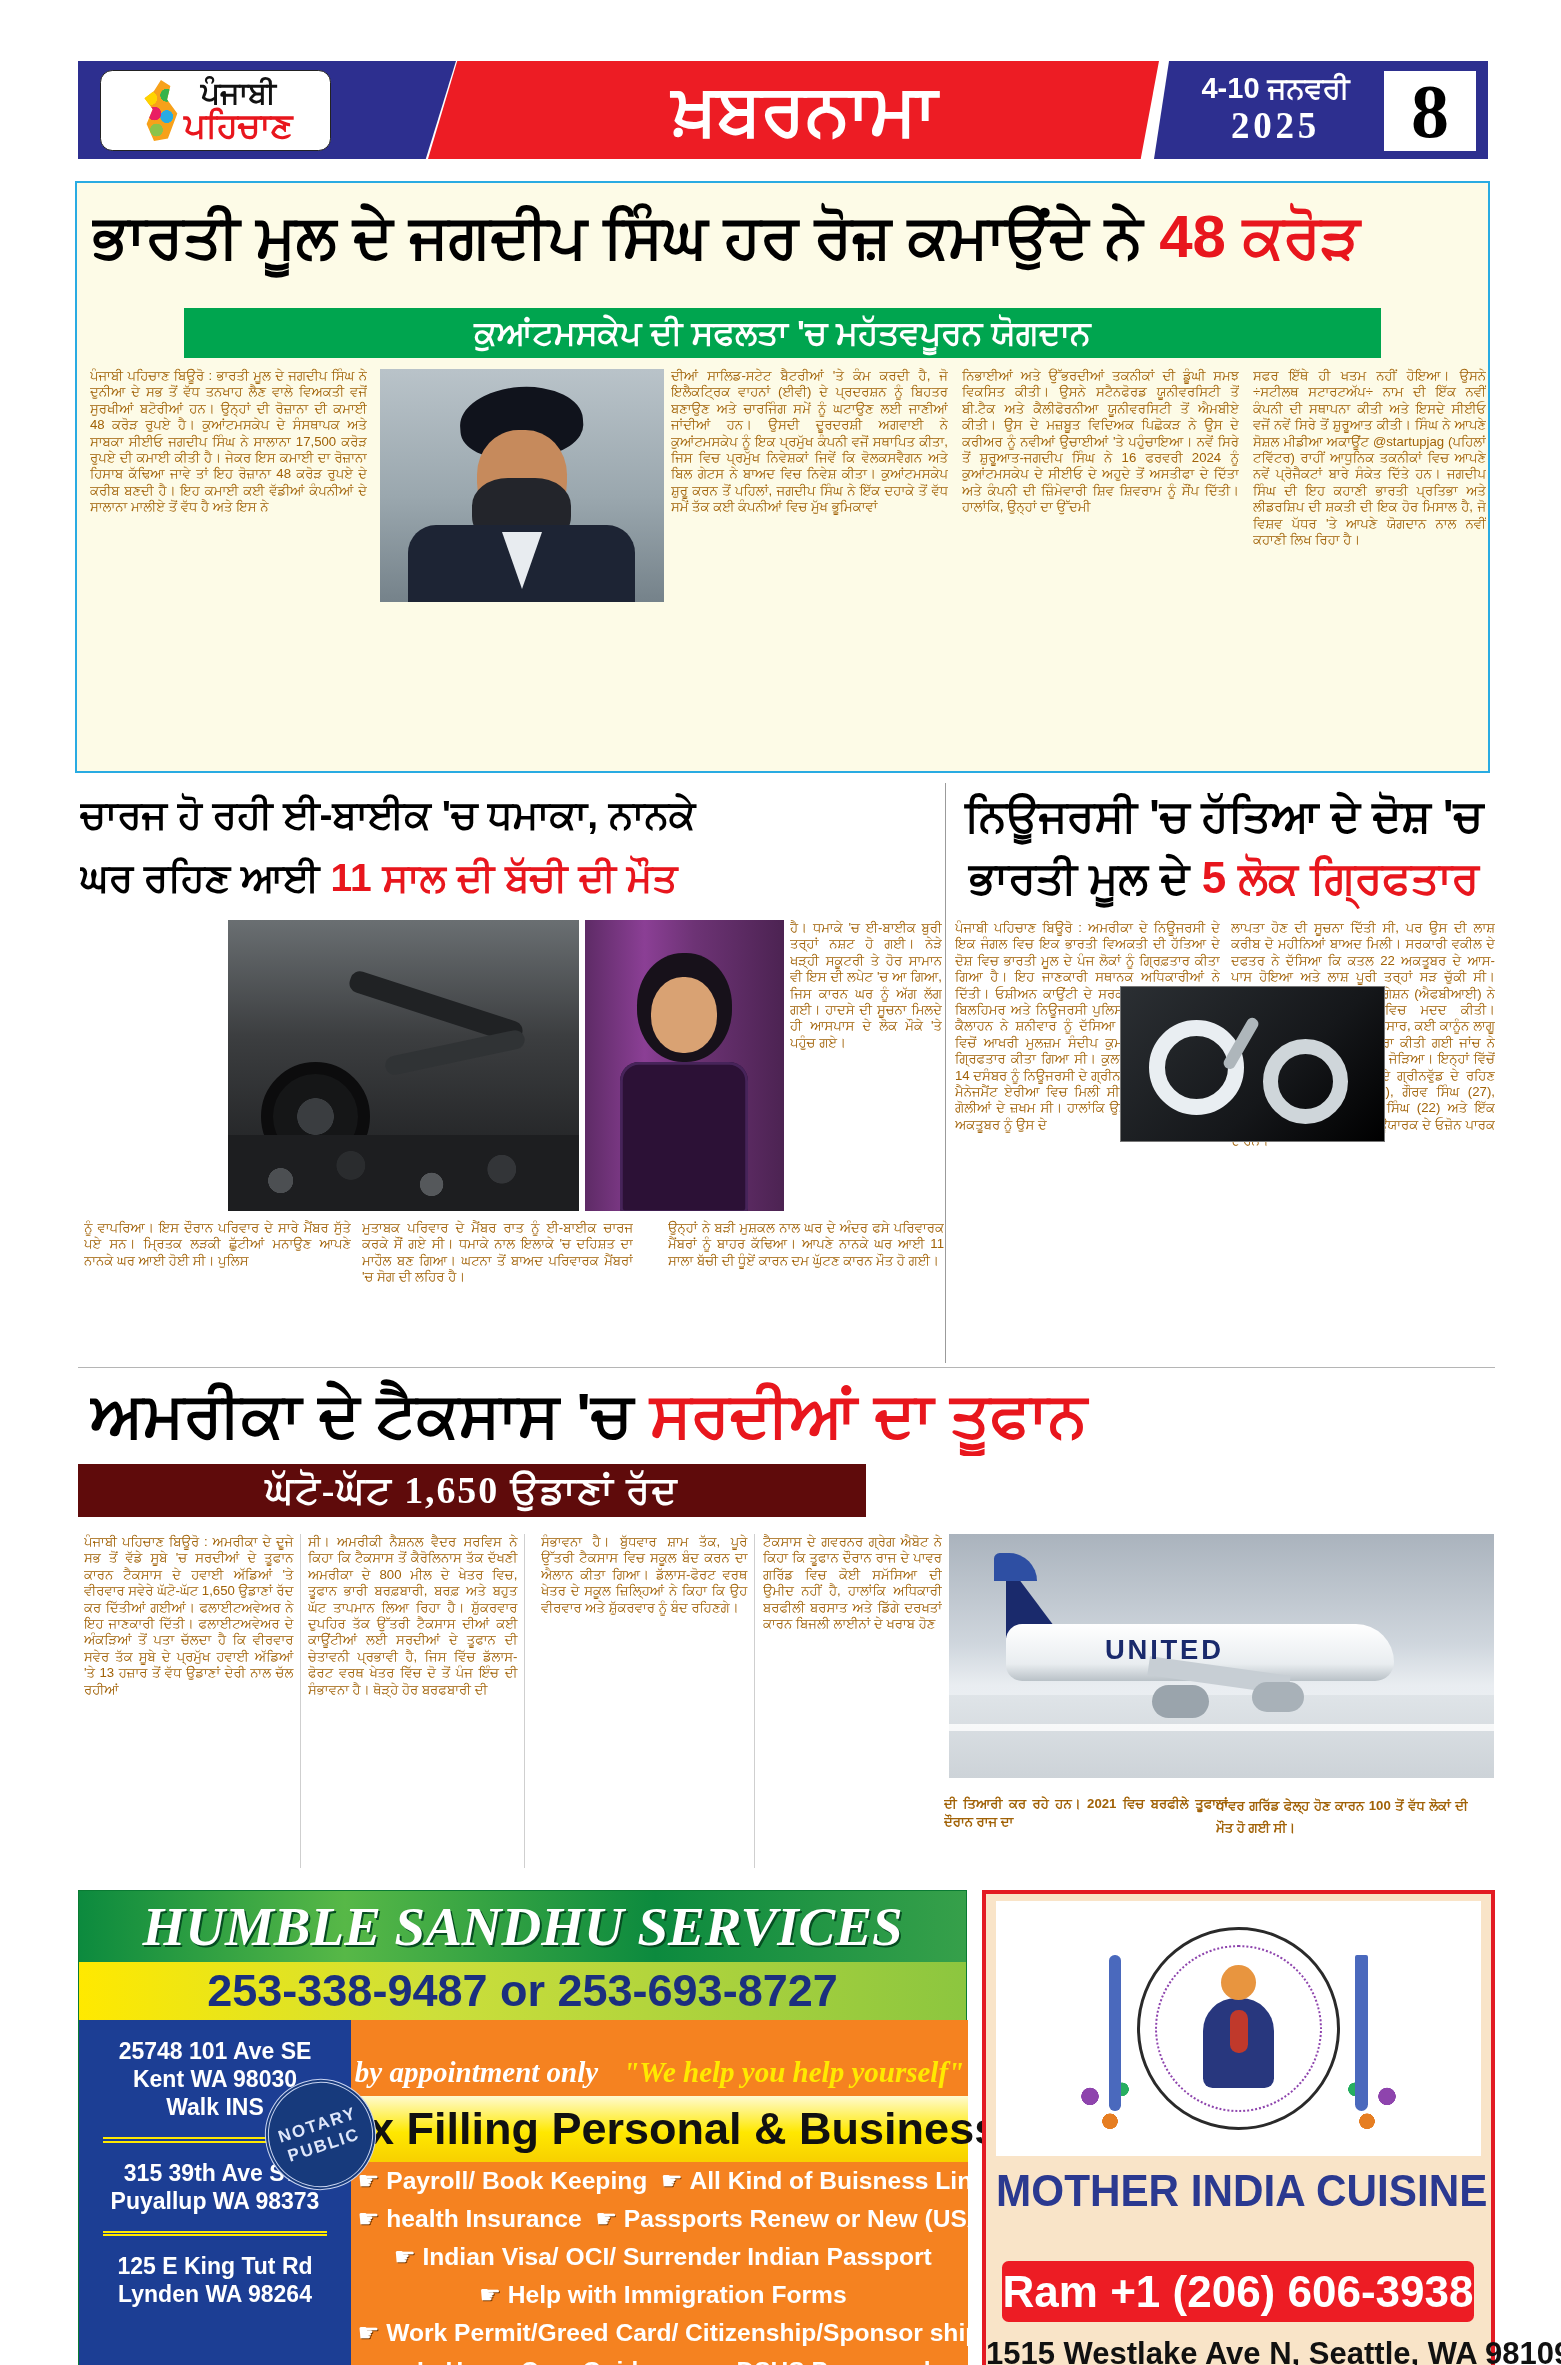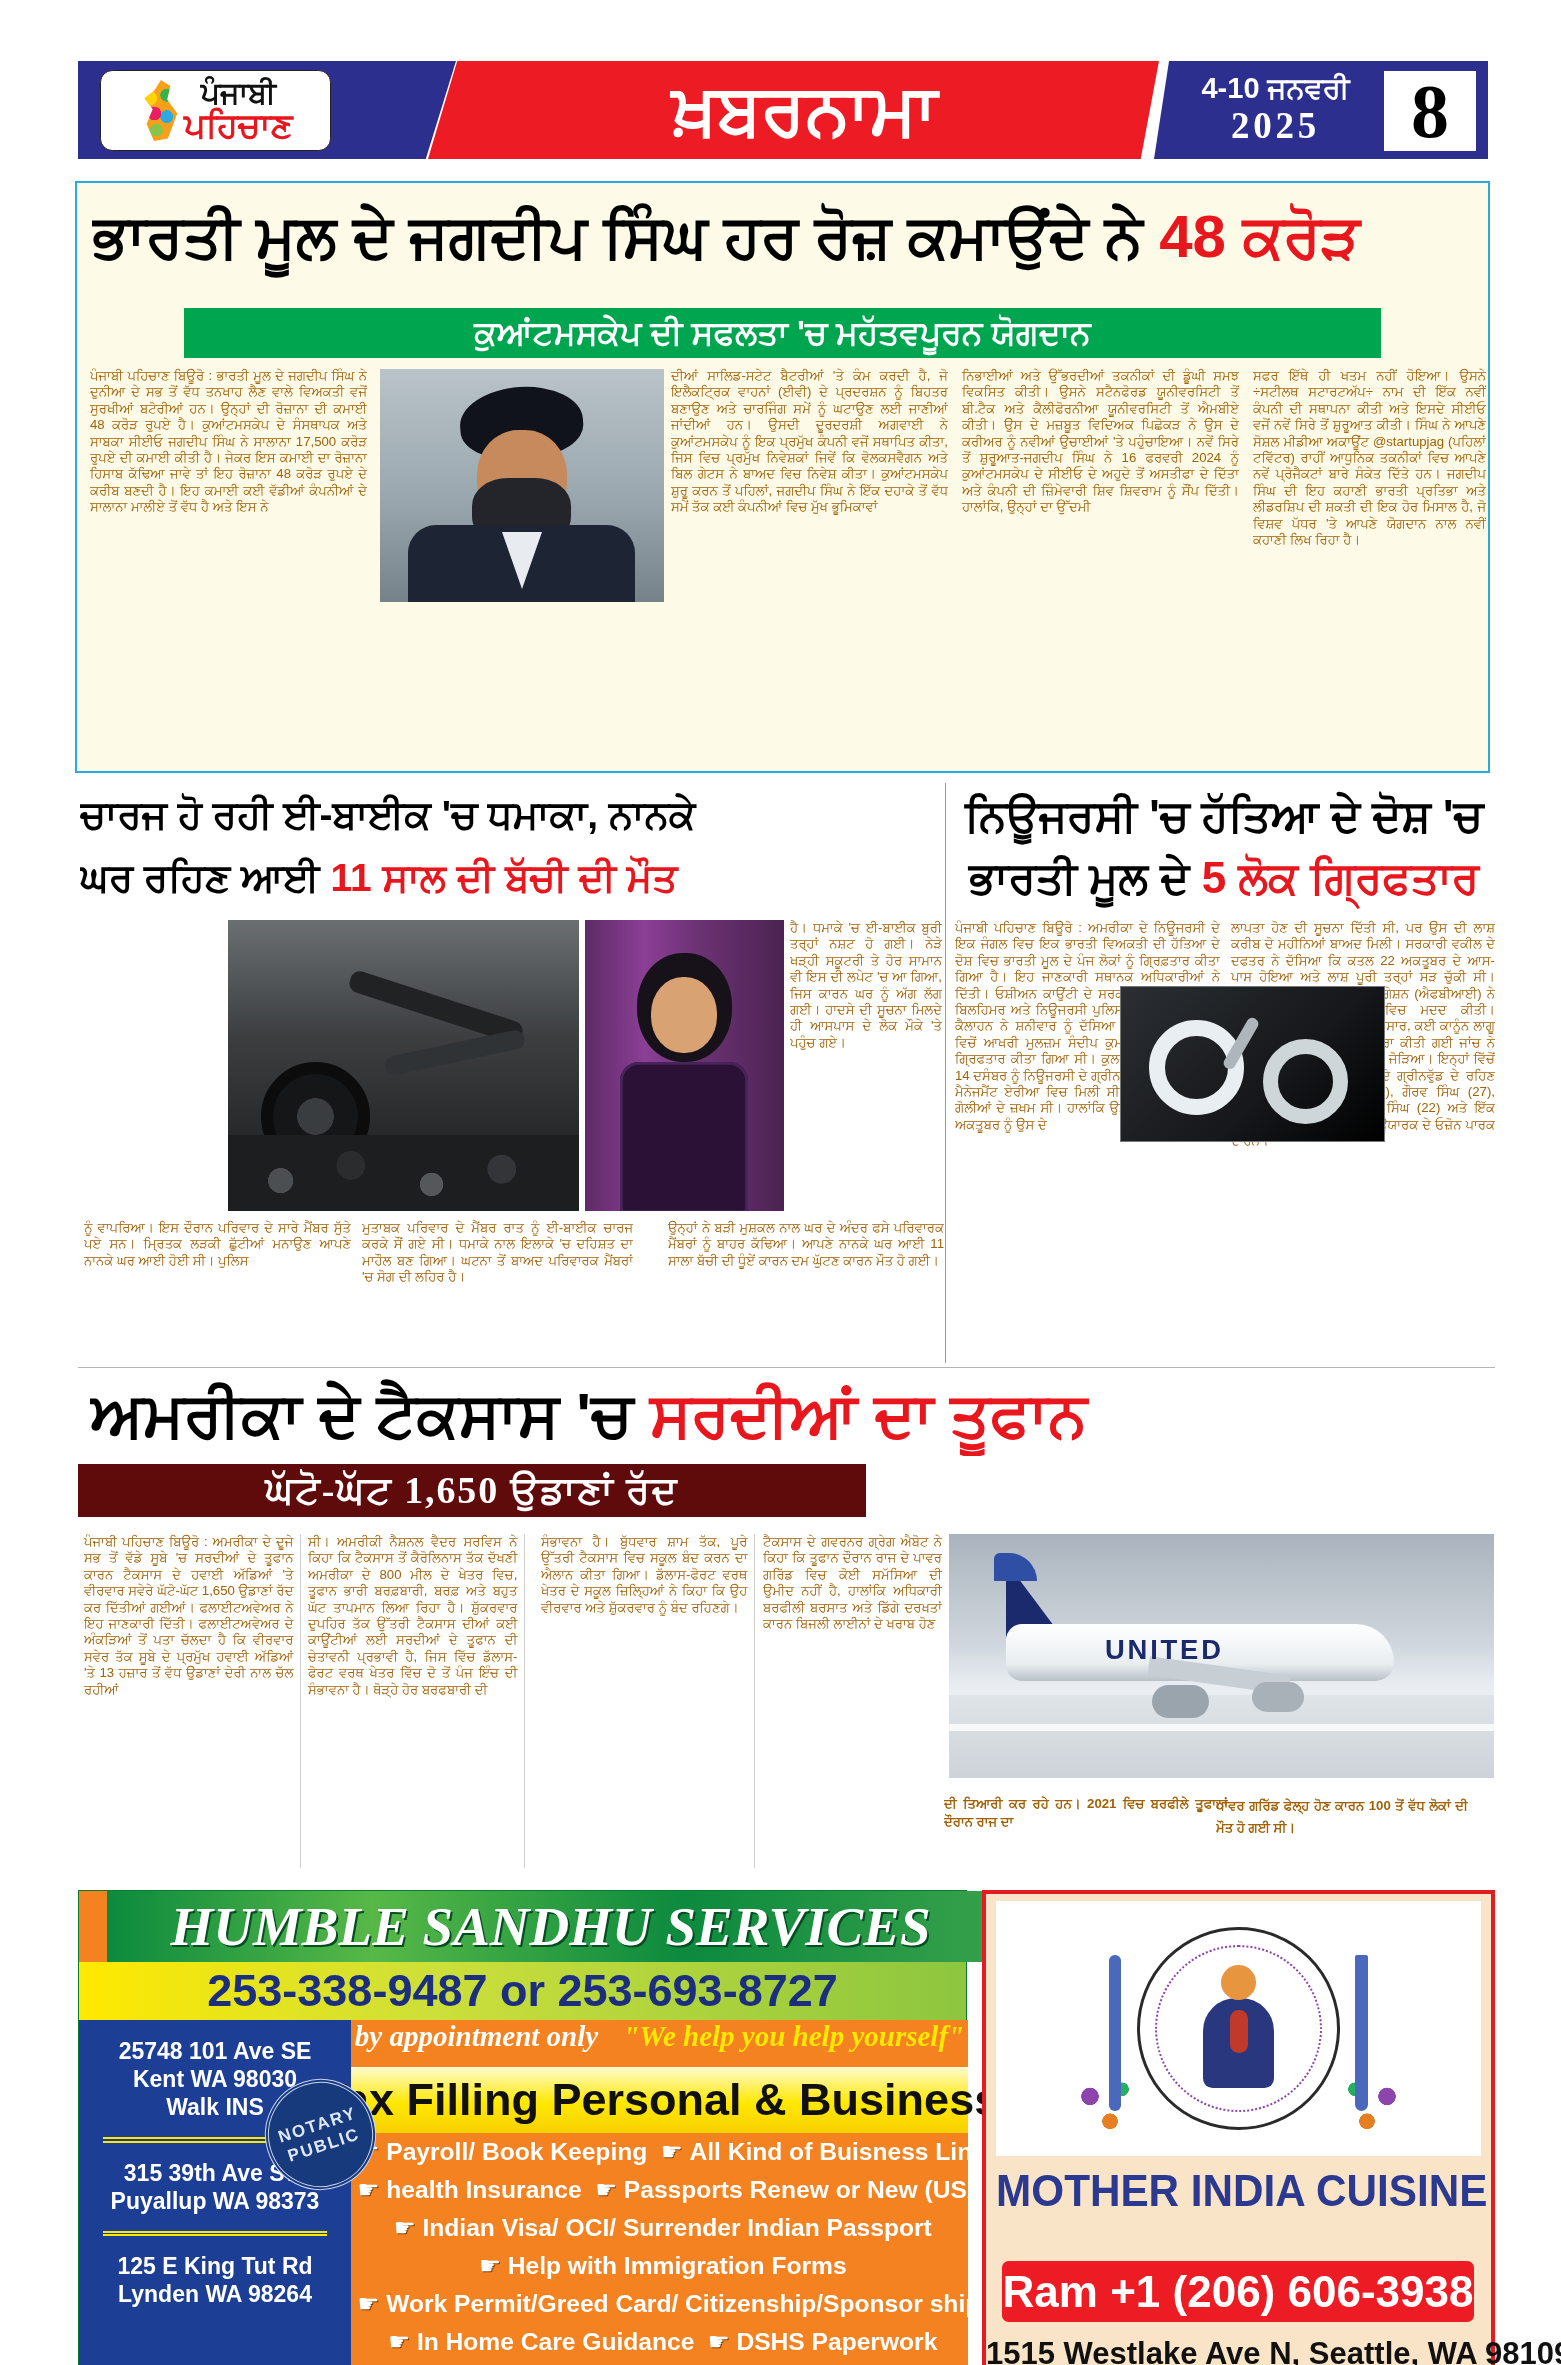--- a/index.html
+++ b/index.html
@@ -118,33 +118,33 @@
     color:#000; white-space:nowrap; overflow:hidden; line-height:78px; }
   .s4-bar { left:78px; top:1464px; width:788px; height:53px; background:#5f0b0b;
     color:#fff; font-size:38px; font-weight:bold; text-align:center; line-height:53px;
     font-family:"Liberation Serif",serif; letter-spacing:1.9px; white-space:nowrap; overflow:hidden; }
   .tcol { border-right:0.5px solid #cfcfcf; padding-right:6.6px; }
 
   
   .adL { left:78px; top:1890px; width:889px; height:515px; border:1.4px solid #0a7a33; background:#f58220; }
   .adL-band1 { position:absolute; left:0; top:0; width:100%; height:71px;
     background:linear-gradient(90deg,#0c8a3e 0%,#57b847 30%,#0c8a3e 65%,#36a04a 100%);
-    display:flex; align-items:center; justify-content:center;margin-left:28px; }
+    display:flex; align-items:center; justify-content:center; }
   .adL-band1 span { color:#fff; font-size:55px; font-weight:bold; font-style:italic;
     font-family:"Liberation Serif",serif; text-shadow:1.9px 1.9px 0 #064d22; white-space:nowrap; }
   .adL-band2 { position:absolute; left:0; top:71px; width:100%; height:58px;
     background:linear-gradient(90deg,#ffe900 0%,#cddf3a 40%,#8cc63f 100%);
     display:flex; align-items:center; justify-content:center; }
   .adL-band2 span { color:#1b2f7e; font-size:45px; font-weight:bold; white-space:nowrap; }
   .adL-blue { position:absolute; left:0; top:129px; width:272px; height:386px; background:#1c3e94;
     color:#fff; text-align:center; padding-top:17px; }
   .adL-blue .grp { font-size:23px; font-weight:bold; line-height:28px; }
   .adL-blue .sep { width:82%; margin:16px auto; border-top:2.4px solid #ffe900; border-bottom:2.4px solid #ffe900; height:5.7px; }
   .adL-orange { position:absolute; left:272px; top:129px; width:617px; height:386px; background:#f58220; }
-  .adL-script { height:47px; display:flex; justify-content:center; gap:25px; white-space:nowrap; }
+  .adL-script { height:47px; display:flex; align-items:center; justify-content:center; gap:25px; white-space:nowrap;margin-top:29px; }
   .adL-script .w { color:#fff; font-size:29px; font-style:italic; font-weight:bold; font-family:"Liberation Serif",serif; }
   .adL-script .y { color:#ffe900; font-size:29px; font-style:italic; font-weight:bold; font-family:"Liberation Serif",serif; }
   .adL-yellow { height:66px; background:linear-gradient(180deg,#fffbd0 0%,#ffe800 55%,#f7d000 100%);
     display:flex; align-items:center; justify-content:center; }
   .adL-yellow span { color:#111; font-size:45px; font-weight:bold; white-space:nowrap; }
   .svc { color:#fff; font-size:24.6px; font-weight:bold; text-align:center; line-height:38px; white-space:nowrap; overflow:hidden; }
   .pt { color:#fff; text-shadow:0.9px 0.9px 0 #7a3c05; margin:0 6.6px; }
   .seal { left:265px; top:2079px; width:111px; height:111px; border-radius:50%;
     background:#173a7c; border:4.7px double #c9d4f0; transform:rotate(-18deg);
     display:flex; flex-direction:column; align-items:center; justify-content:center; color:#dfe7fb;

